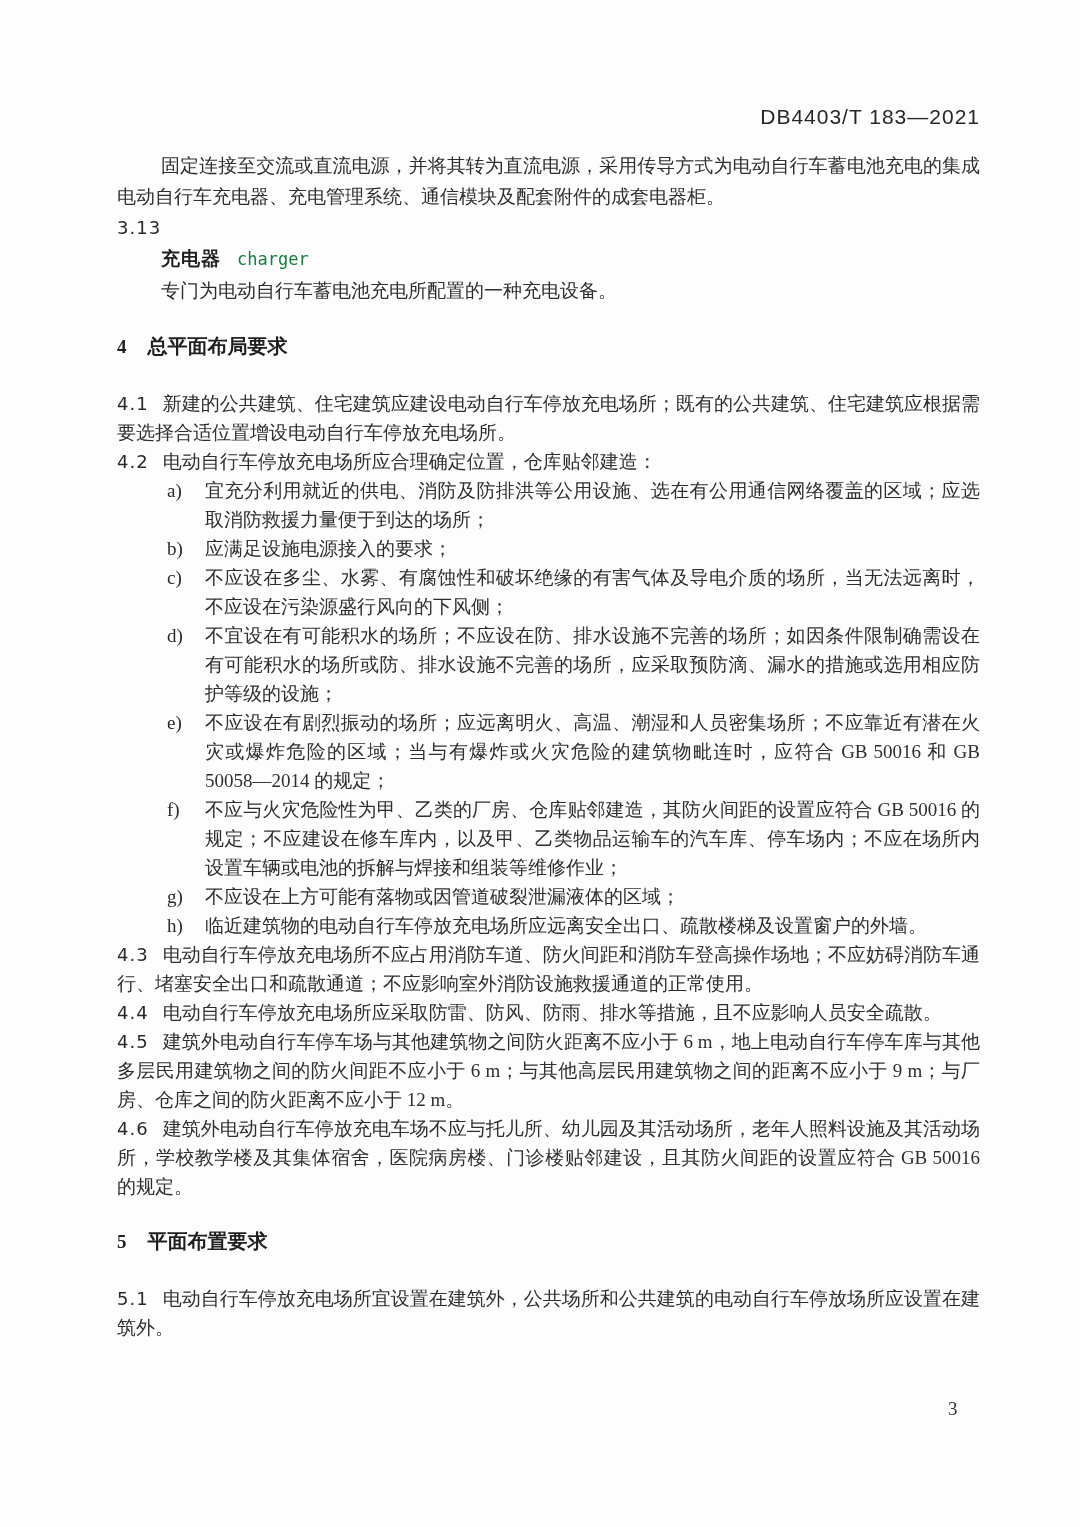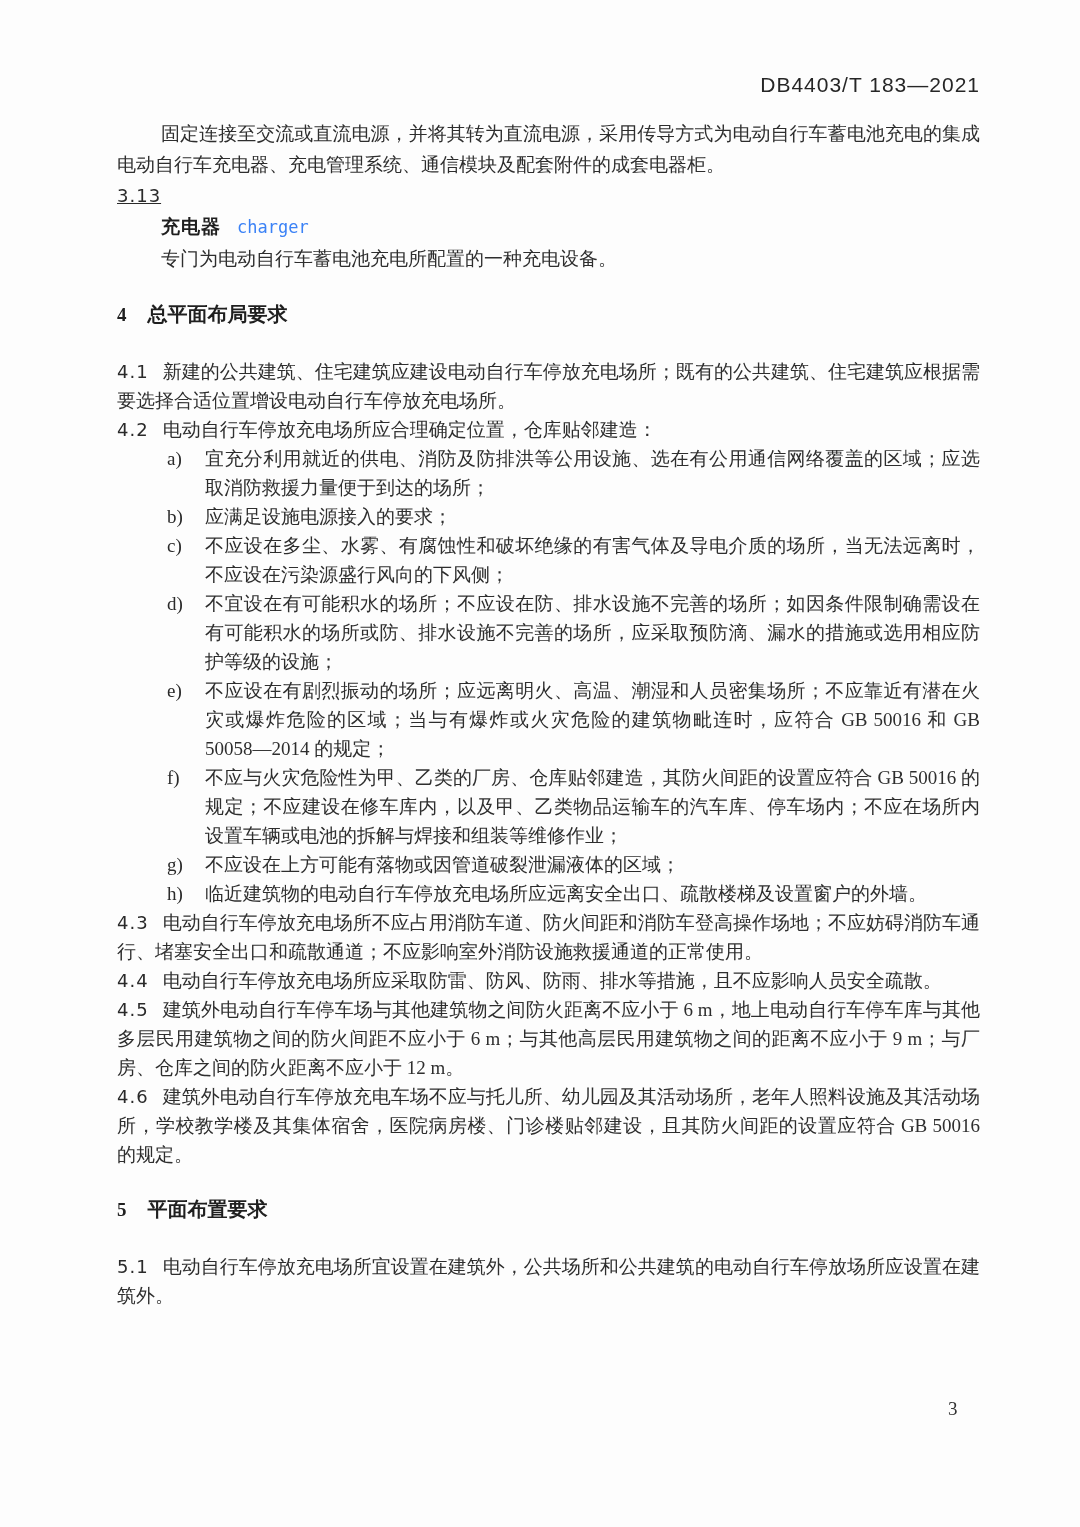--- a/index.html
+++ b/index.html
@@ -14,21 +14,21 @@
     margin: 0 auto;
     background: #fdfdfd;
     box-sizing: border-box;
     padding: 0 100px 0 117px;
     overflow: hidden;
     font-family: "Liberation Serif", "DejaVu Serif", serif;
     color: #2e2e2e;
     font-size: 19px;
   }
   .header {
-    padding-top: 72px;
+    padding-top: 104px;
     text-align: right;
     font-family: "Liberation Sans", "DejaVu Sans", sans-serif;
     font-size: 21px;
     letter-spacing: 1px;
     color: #262626;
     line-height: 26px;
   }
   .content {
     margin-top: 20px;
     text-align: justify;
@@ -38,38 +38,37 @@
     line-height: 31px;
   }
   .indent { text-indent: 44px; }
   .clause-no-line {
     margin: 0;
     line-height: 31px;
     font-family: "DejaVu Sans", "Liberation Sans", sans-serif;
     font-size: 18px;
     letter-spacing: 1px;
     color: #2a2a2a;
-    text-decoration: underline;
   }
   .term-line {
     margin: 0;
     line-height: 31px;
     padding-left: 44px;
   }
   .term {
     font-family: "Liberation Sans", "DejaVu Sans", sans-serif;
     font-weight: bold;
     color: #1f1f1f;
     letter-spacing: 1px;
   }
   .term-en {
     font-family: "DejaVu Sans Mono", "Liberation Mono", monospace;
     font-size: 17px;
     margin-left: 16px;
-    color: #3b82f6;
+    color: #15803d;
   }
   .sec-heading {
     margin: 25px 0 0 0;
     line-height: 31px;
     font-family: Liberation Serif, serif;
     font-weight: bold;
     font-size: 20px;
     color: #1f1f1f;
   }
   .sec-heading .sec-num {

